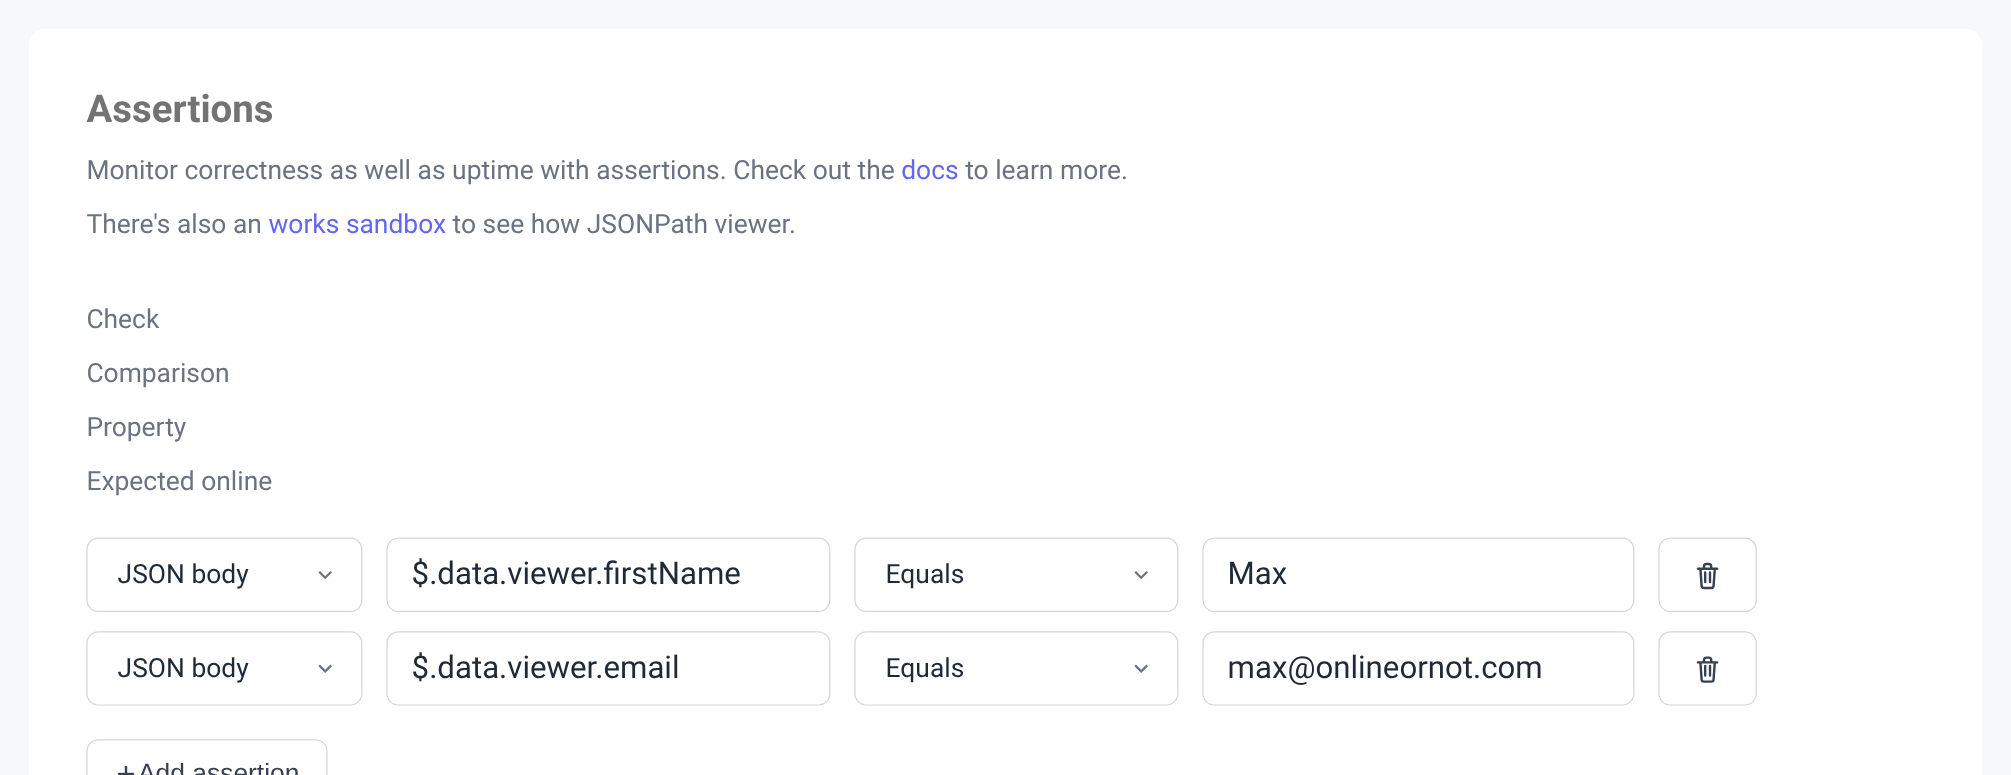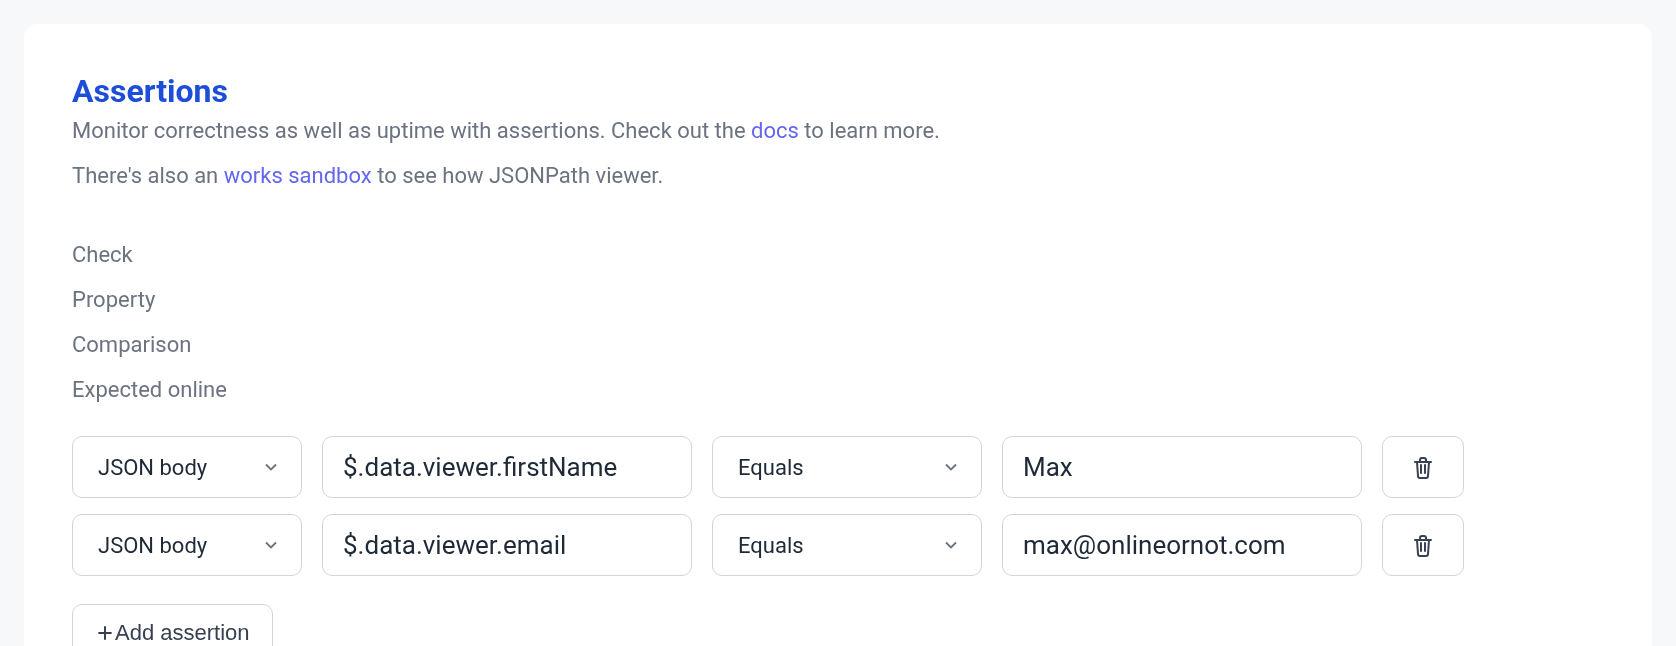--- a/index.html
+++ b/index.html
@@ -11,22 +11,22 @@
   }
   .card {
     background: #ffffff;
     border-radius: 14px;
     padding: 48px 48px 48px 48px;
     max-width: 1628px;
   }
   .title {
     font-size: 32px;
     font-weight: 700;
-    color: #1d4ed8;
-    margin-bottom: 4px;
+    color: #737373;
+    margin-bottom: 16px;
   }
   .subtitle {
     font-size: 22px;
     color: #6b7280;
     line-height: 1.5;
     margin-bottom: 12px;
   }
   .subtitle a {
     color: #6366f1;
     text-decoration: none;
@@ -132,22 +132,22 @@
   <p class="subtitle">
     <span>Monitor correctness as well as uptime with assertions. Check out the </span><a href="#">docs</a><span> to learn more.</span>
   </p>
 
   <p class="subtitle">
     <span>There's also an </span><a href="#">works sandbox</a><span> to see how JSONPath viewer.</span>
   </p>
 
   <div class="headers">
     <div class="col-header col-check">Check</div>
+    <div class="col-header col-compare">Comparison</div>
     <div class="col-header col-property">Property</div>
-    <div class="col-header col-compare">Comparison</div>
     <div class="col-header col-expected">Expected online</div>
     <div class="col-header col-delete"></div>
   </div>
 
   
   <div class="row">
     <div class="field select col-check">
       <span>JSON body</span>
       <svg class="chevron" viewBox="0 0 24 24">
           <polyline points="6 9 12 15 18 9"></polyline>

